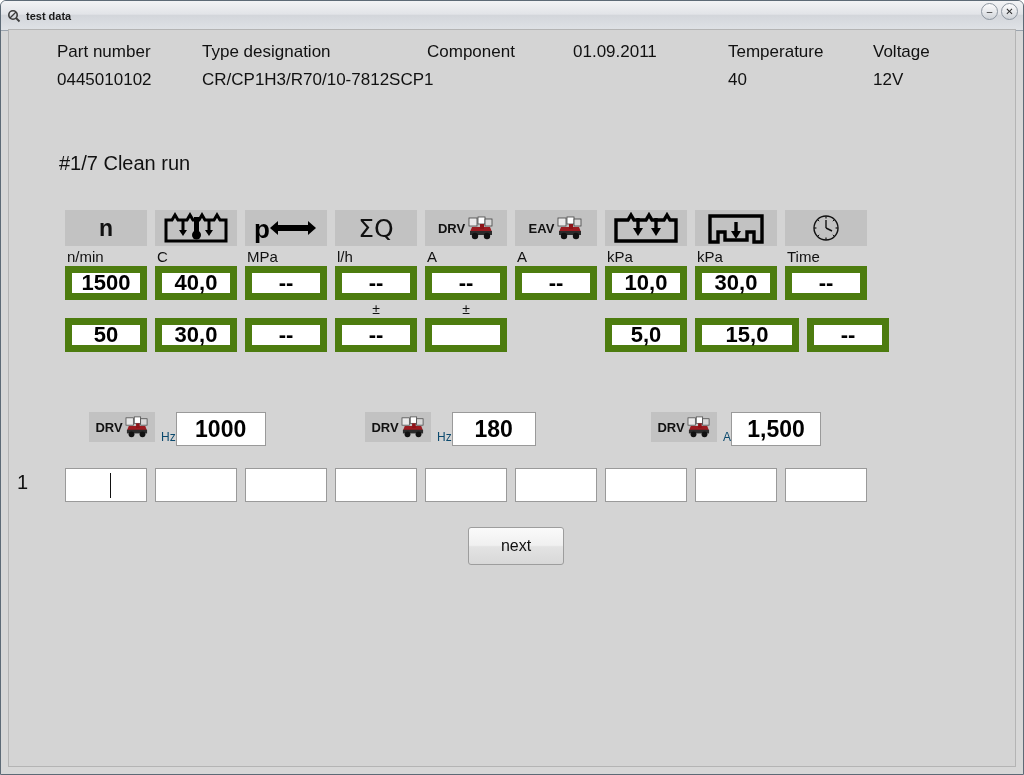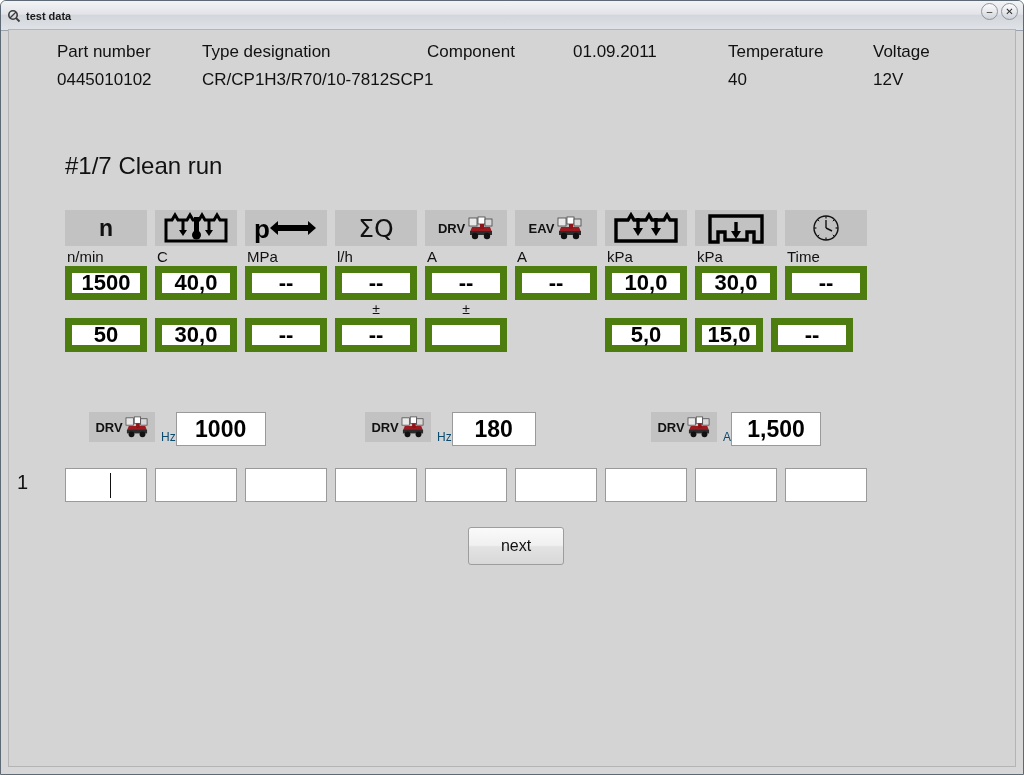--- a/index.html
+++ b/index.html
@@ -53,22 +53,22 @@
   }
   .meta{
     position:absolute;left:48px;top:8px;
     display:flex;
     font-size:17px;color:#111;
   }
   .meta-col{display:flex;flex-direction:column;}
   .meta-label{line-height:28px;white-space:nowrap;}
   .meta-value{line-height:28px;white-space:nowrap;}
   .runtitle{
-    position:absolute;left:56px;top:122px;
-    font-size:24px;color:#111;
+    position:absolute;left:50px;top:122px;
+    font-size:20px;color:#111;
   }
   
   .grid{position:absolute;left:56px;top:180px;}
   .row{display:flex;}
   .hdr-row{height:56px;}
   .icon-box{
     width:72px;height:36px;background:#c2c2c2;
     display:flex;align-items:center;justify-content:center;
     box-sizing:border-box;
   }
@@ -361,21 +361,21 @@
         </div>
         <div class="colwrap" style="width:82px">
           <div class="field"></div>
         </div>
         <div class="colwrap" style="width:82px">
           <div class="field none"></div>
         </div>
         <div class="colwrap" style="width:82px">
           <div class="field">5,0</div>
         </div>
-        <div class="colwrap" style="width:68px">
+        <div class="colwrap" style="width:104px">
           <div class="field">15,0</div>
         </div>
         <div class="colwrap" style="width:82px">
           <div class="field">--</div>
         </div>
       </div>
 
     </div>
 
     <div class="prow">

